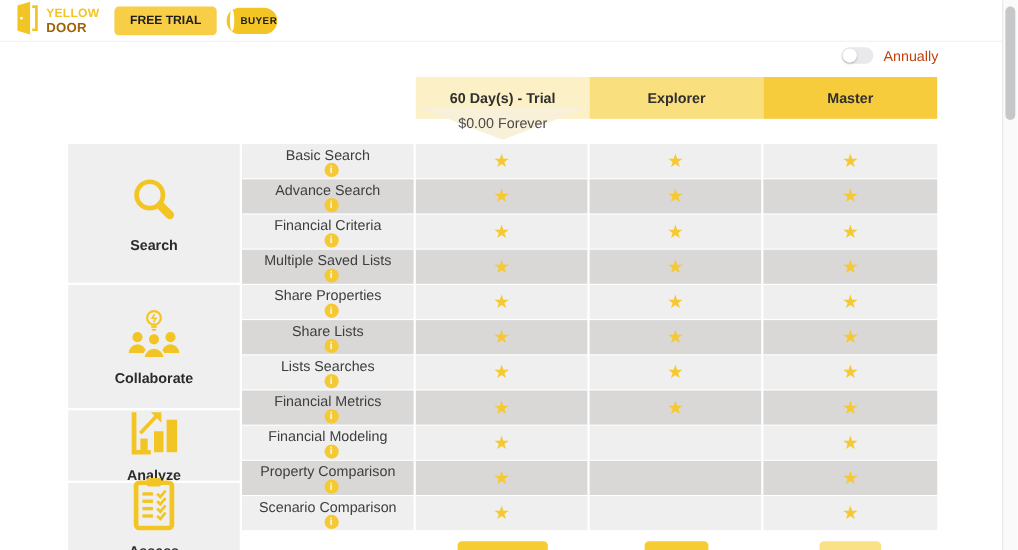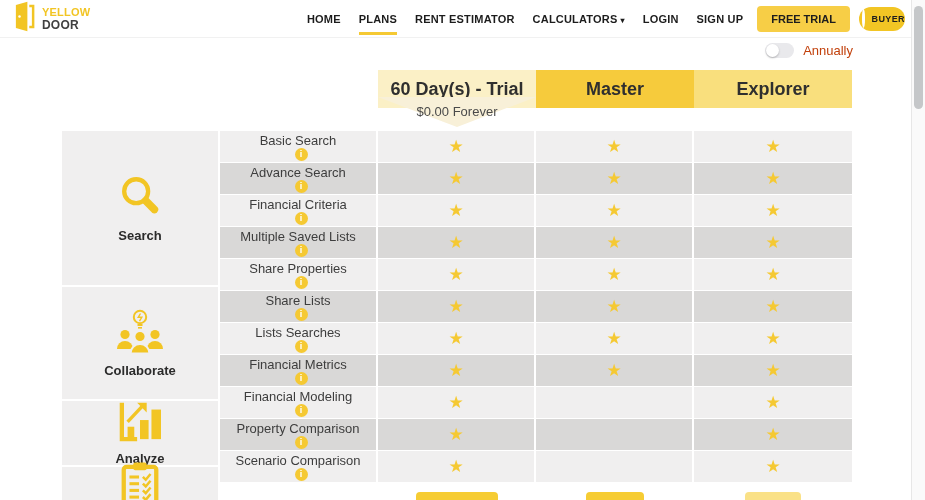--- a/index.html
+++ b/index.html
@@ -5,21 +5,21 @@
   * { box-sizing: border-box; margin: 0; padding: 0; }
   body { background: #ffffff; font-family: "Liberation Sans", sans-serif; }
   .page { position: relative; width: 925px; height: 500px; background: #fff; overflow: hidden; }
 
   
   .topnav { position: absolute; top: 0; left: 0; width: 911px; height: 38px;
             display: flex; align-items: center; border-bottom: 1px solid #f1f1f1; background: #fff; z-index: 5; }
   .logo { display: flex; align-items: center; margin-left: 13px; cursor: pointer; }
   .logo-text { margin-left: 6px; line-height: 1; }
   .logo-text .l1 { display: block; font-size: 11px; font-weight: bold; color: #F2C524; letter-spacing: 0.2px; }
-  .logo-text .l2 { display: block; font-size: 12px; font-weight: bold; color: #404040; margin-top: 1px; letter-spacing: 0.2px; }
+  .logo-text .l2 { display: block; font-size: 12px; font-weight: bold; color: #a16207; margin-top: 1px; letter-spacing: 0.2px; }
   .nav-items { margin-left: auto; display: flex; align-items: center; gap: 18px; }
   .nav-item { position: relative; font-size: 11px; font-weight: bold; color: #1c1c1c; letter-spacing: 0.2px; cursor: pointer; white-space: nowrap; }
   .nav-item.active::after { content: ""; position: absolute; left: 0; right: 0; bottom: -10px; height: 3px; background: #F5C933; }
   .nav-caret { font-size: 8px; margin-left: 3px; color: #1c1c1c; }
   .free-trial-btn { margin-left: 14px; height: 26px; padding: 0 14px; background: #F7CE46; border: none;
                     border-radius: 4px; font-family: "Liberation Sans", sans-serif; font-size: 11px; font-weight: bold; color: #1d1d1d; cursor: pointer; }
   .buyer-toggle { margin-left: 9px; margin-right: 6px; width: 46px; height: 24px; background: #F2C524;
                   border-radius: 13px; display: flex; align-items: center; cursor: pointer; }
   .buyer-knob { width: 19px; height: 19px; border-radius: 50%; background: #fff; margin-left: 3px; }
   .buyer-label { font-size: 9px; font-weight: bold; color: #1d1d1d; margin-left: 6px; letter-spacing: 0.4px; }
@@ -28,21 +28,21 @@
   .annually-row { position: absolute; top: 43px; right: 72px; display: flex; align-items: center; gap: 9px; }
   .annually-toggle { width: 29px; height: 15px; background: #e9e9ec; border-radius: 8px; position: relative; cursor: pointer; }
   .annually-knob { position: absolute; left: 1px; top: 1px; width: 13px; height: 13px; border-radius: 50%;
                    background: #fff; box-shadow: 0 1px 2px rgba(0,0,0,0.25); }
   .annually-label { font-size: 13px; color: #c2410c; }
 
   
   .plan-table { position: absolute; left: 62px; top: 70px; width: 790px; }
   .header-row { display: flex; margin-left: 316px; height: 27px; }
   .plan-header { width: 158px; height: 38px; display: flex; align-items: center; justify-content: center;
-                 font-size: 18px; font-weight: bold; color: #2f2f2f; }
+                 font-size: 13px; font-weight: bold; color: #2f2f2f; }
   .price-row { display: flex; margin-left: 316px; height: 34px; }
   .tail { position: relative; width: 158px; }
   .tri { position: absolute; top: 0; left: 0; width: 0; height: 0;
          border-left: 79px solid transparent; border-right: 79px solid transparent; }
   .price { position: absolute; top: 7px; left: 0; width: 100%; text-align: center; font-size: 13px; color: #4a4a4a; }
 
   .feature-row { display: flex; margin-left: 158px; height: 32px; }
   .cell { width: 156px; height: 31px; margin-right: 2px; display: flex; align-items: center; justify-content: center; }
   .cell:last-child { margin-right: 0; width: 158px; }
   .row-light .cell { background: #F0EFEF; }
@@ -81,49 +81,41 @@
           <circle cx="6.8" cy="16" r="1.3" fill="#ffffff"></circle>
           <path d="M17 5 h4 v22 h-4" fill="none" stroke="#F2C524" stroke-width="2.6"></path>
         </svg>
       </span>
       <span class="logo-text">
         <span class="l1">YELLOW</span>
         <span class="l2">DOOR</span>
       </span>
     </div>
 
-    <nav class="nav-items" id="nav-items">
-        <span class="nav-item">HOME</span>
-        <span class="nav-item active">PLANS</span>
-        <span class="nav-item">RENT ESTIMATOR</span>
-        <span class="nav-item">CALCULATORS<span class="nav-caret">▾</span></span>
-        <span class="nav-item">LOGIN</span>
-        <span class="nav-item">SIGN UP</span>
-      </nav>
 
     <button class="free-trial-btn">FREE TRIAL</button>
 
     <div class="buyer-toggle">
       <span class="buyer-knob"></span>
       <span class="buyer-label">BUYER</span>
     </div>
   </header>
 
   <div class="annually-row">
     <div class="annually-toggle">
       <span class="annually-knob"></span>
     </div>
     <span class="annually-label">Annually</span>
   </div>
 
   <div class="plan-table" id="plan-table">
       <div class="header-row">
         <div class="plan-header" style="background: rgb(251, 240, 198);">60 Day(s) - Trial</div>
+        <div class="plan-header" style="background: rgb(249, 223, 125);">Explorer</div>
         <div class="plan-header" style="background: rgb(246, 203, 60);">Master</div>
-        <div class="plan-header" style="background: rgb(249, 223, 125);">Explorer</div>
       </div>
       <div class="price-row">
         <div class="tail">
           <div class="tri" style="border-top: 30px solid rgb(248, 240, 216);"></div>
           <div class="price">$0.00 Forever</div>
         </div>
       </div>
       <div class="feature-row row-light">
         <div class="cell label-cell">
           <span class="feature-label">Basic Search</span>
@@ -277,21 +269,21 @@
         </div>
         <div class="cell">
           <span class="star">★</span>
         </div>
         <div class="cell"></div>
         <div class="cell">
           <span class="star">★</span>
         </div>
       </div>
       <div class="sidebar">
-        <div class="side-section" style="height: 154px;">
+        <div class="side-section" style="height: 126px;">
           <span class="side-icon"><svg width="46" height="46" viewBox="0 0 48 48">
               <circle cx="20" cy="19" r="12.5" fill="none" stroke="#F2C524" stroke-width="4.5"></circle>
               <line x1="30" y1="29" x2="39" y2="38" stroke="#F2C524" stroke-width="8" stroke-linecap="round"></line>
             </svg></span>
           <div class="side-label">Search</div>
         </div>
         <div class="side-section" style="height: 112px;">
           <span class="side-icon"><svg width="52" height="46" viewBox="0 0 52 46">
               <circle cx="26" cy="9" r="6.2" fill="none" stroke="#F2C524" stroke-width="2"></circle>
               <path d="M26.5 5.5 l-2.3 3.8 h3.6 l-2.3 3.8" fill="none" stroke="#F2C524" stroke-width="1.4"></path>

